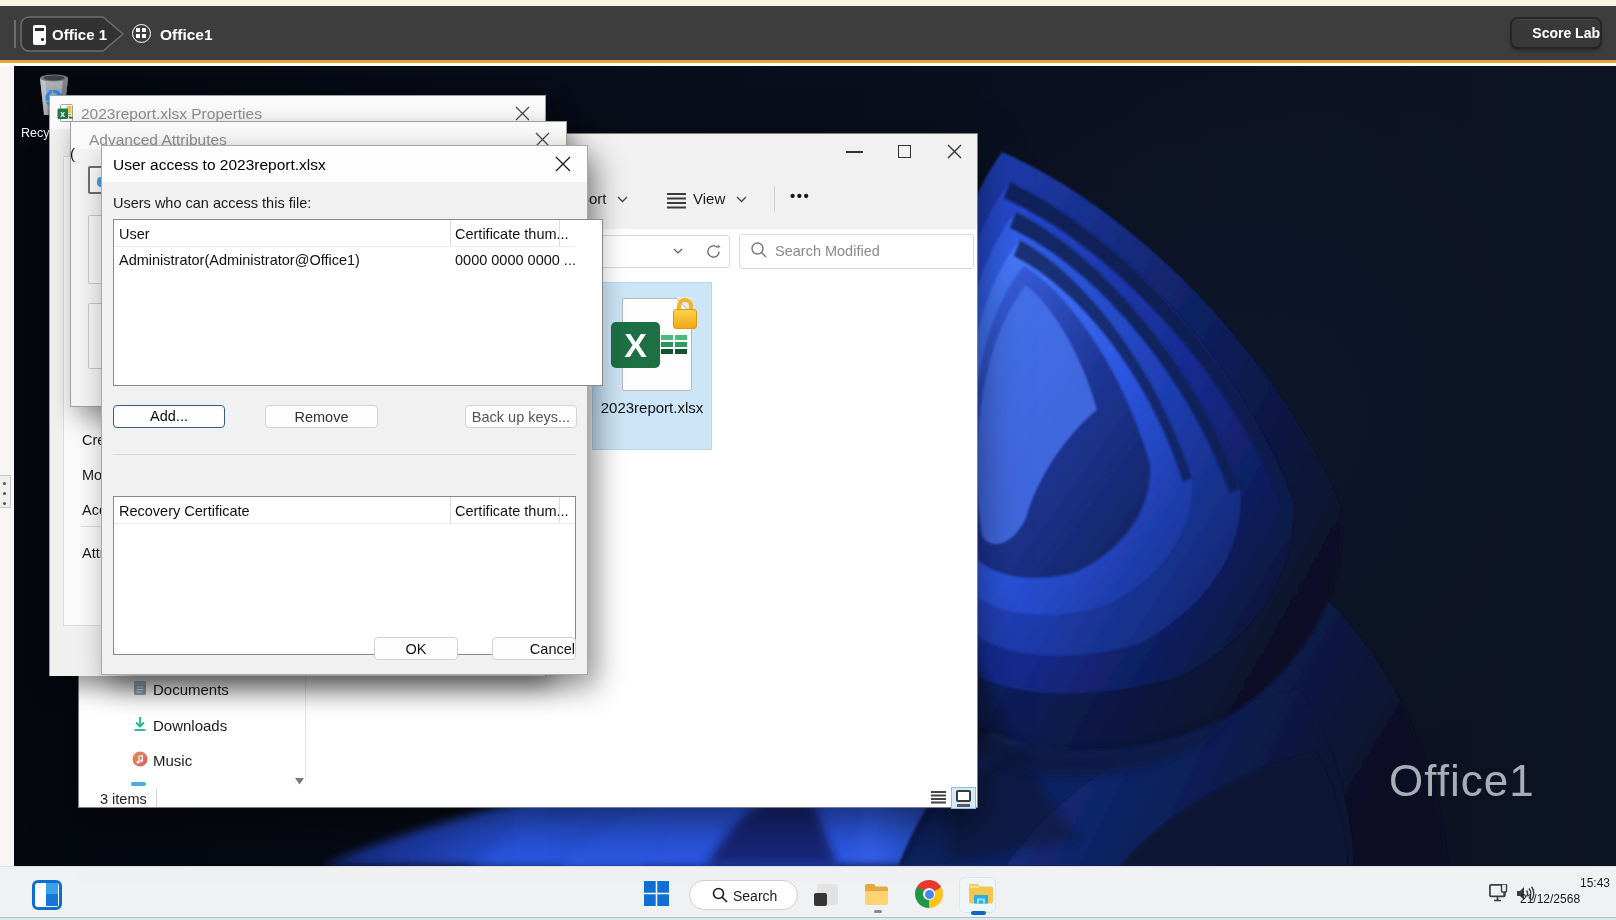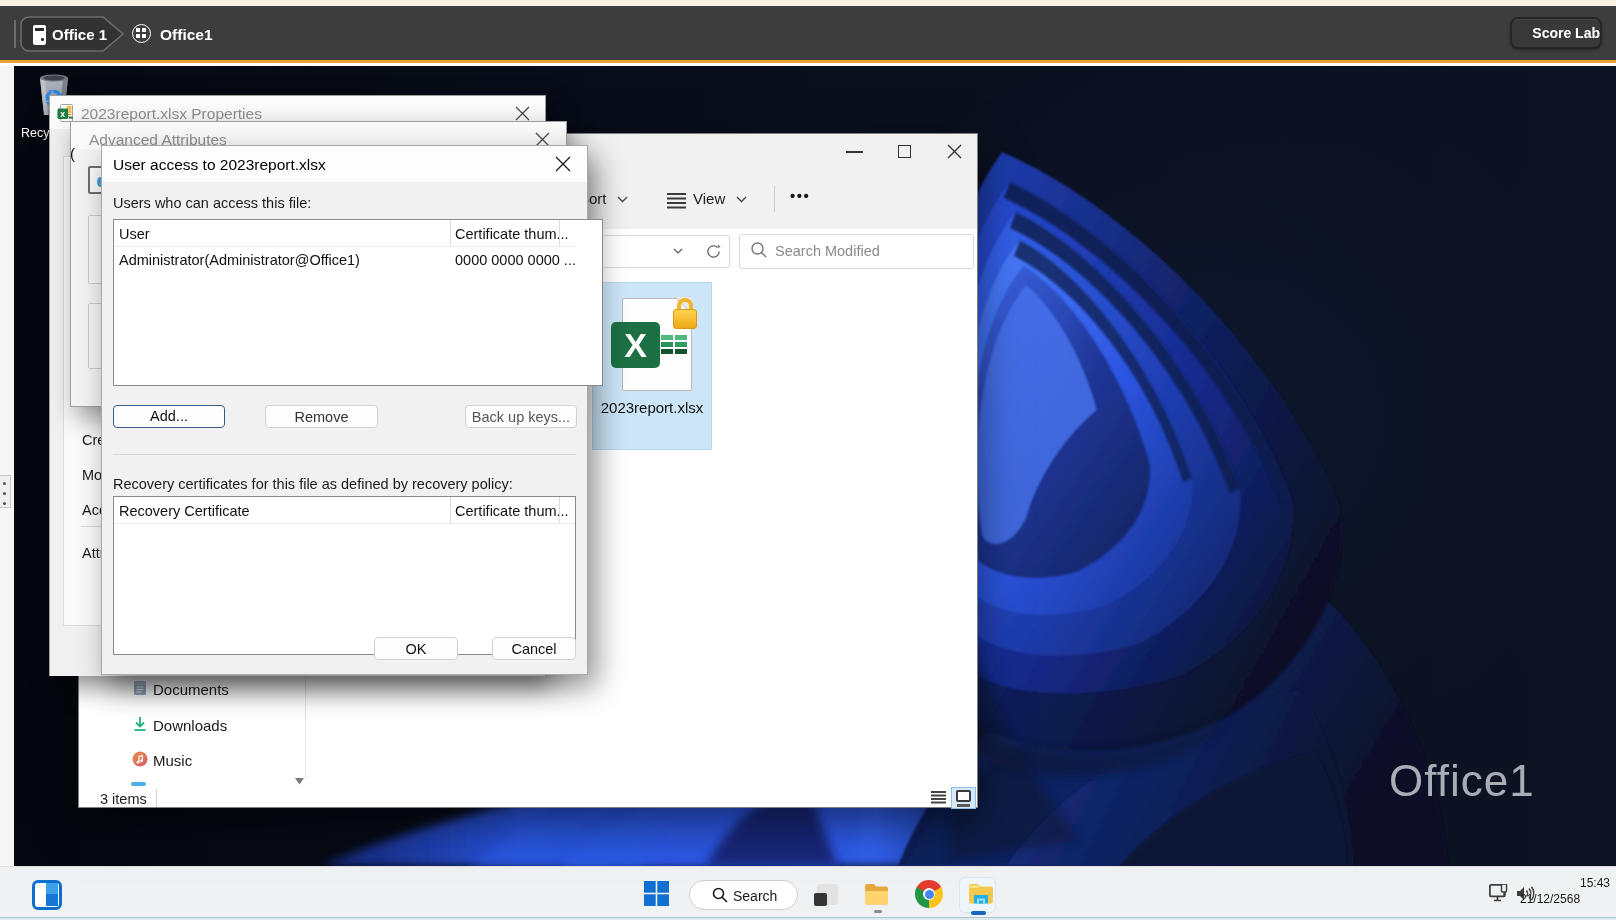--- a/index.html
+++ b/index.html
@@ -298,30 +298,29 @@
     <div class="abs" style="left:336px;top:0;width:1px;height:26px;background:#dcdcdc"></div>
     <div class="abs" style="left:445px;top:0;width:1px;height:26px;background:#dcdcdc"></div>
     <div class="abs" style="left:0;top:26px;width:461px;height:1px;background:#ececec"></div>
     <div class="abs" style="left:5px;top:32px;font-size:14.5px;color:#111">Administrator(Administrator@Office1)</div>
     <div class="abs" style="left:341px;top:32px;font-size:14.5px;color:#111;white-space:nowrap">0000 0000 0000 ...</div>
   </div>
   <div class="abs" style="left:11px;top:259px;width:112px;height:23px;background:#fdfdfd;border:1.6px solid #3a5c84;border-radius:4px;font-size:14.5px;color:#111;text-align:center;line-height:21px">Add...</div>
   <div class="abs" style="left:163px;top:259px;width:113px;height:23px;background:#fdfdfd;border:1px solid #d2d2d2;border-radius:4px;font-size:14.5px;color:#333;text-align:center;line-height:22px">Remove</div>
   <div class="abs" style="left:363px;top:259px;width:112px;height:23px;background:#fdfdfd;border:1px solid #d2d2d2;border-radius:4px;font-size:14.5px;color:#555;text-align:center;line-height:22px">Back up keys...</div>
   <div class="abs" style="left:11px;top:308px;width:463px;height:1px;background:#d8d8d8"></div>
-  <div class="abs" style="left:11px;top:330px;font-size:14.5px;color:#1a1a1a">Recovery certificates for this file as defined by recovery policy:</div>
   <div class="abs" style="left:11px;top:350px;width:463px;height:159px;background:#fff;border:1px solid #8a8a8a">
     <div class="abs" style="left:5px;top:6px;font-size:14.5px;color:#111">Recovery Certificate</div>
     <div class="abs" style="left:341px;top:6px;font-size:14.5px;color:#111">Certificate thum...</div>
     <div class="abs" style="left:336px;top:0;width:1px;height:26px;background:#dcdcdc"></div>
     <div class="abs" style="left:445px;top:0;width:1px;height:26px;background:#dcdcdc"></div>
     <div class="abs" style="left:0;top:26px;width:461px;height:1px;background:#ececec"></div>
   </div>
   <div class="abs" style="left:272px;top:491px;width:84px;height:23px;background:#fdfdfd;border:1px solid #d2d2d2;border-radius:4px;font-size:14.5px;color:#111;text-align:center;line-height:22px">OK</div>
-  <div class="abs" style="left:390px;top:491px;width:84px;height:23px;background:#fdfdfd;border:1px solid #d2d2d2;border-radius:4px;font-size:14.5px;color:#111;text-align:center;line-height:22px">Cancel</div>
+  <div class="abs" style="left:390px;top:491px;width:84px;height:23px;background:#fdfdfd;border:1px solid #d2d2d2;border-radius:4px;font-size:14.5px;color:#111;text-align:right;line-height:22px">Cancel</div>
 </div>
 <div class="abs" id="taskbar"></div>
 
 <div class="abs" style="z-index:11;left:32px;top:880px;width:30px;height:30px;border:3.5px solid #0b6fd0;border-radius:6px;background:#fff;overflow:hidden">
   <div class="abs" style="left:11px;top:0;width:12px;height:11px;background:#3aa0e8"></div>
   <div class="abs" style="left:11px;top:11px;width:12px;height:12px;background:#1576d6"></div>
 </div>
 <svg class="abs" style="left:644px;top:881px;z-index:11" width="25" height="25" viewBox="0 0 25 25">
     <rect x="0" y="0" width="11.7" height="11.7" fill="#1070d2"></rect>
     <rect x="13.3" y="0" width="11.7" height="11.7" fill="#1070d2"></rect>

